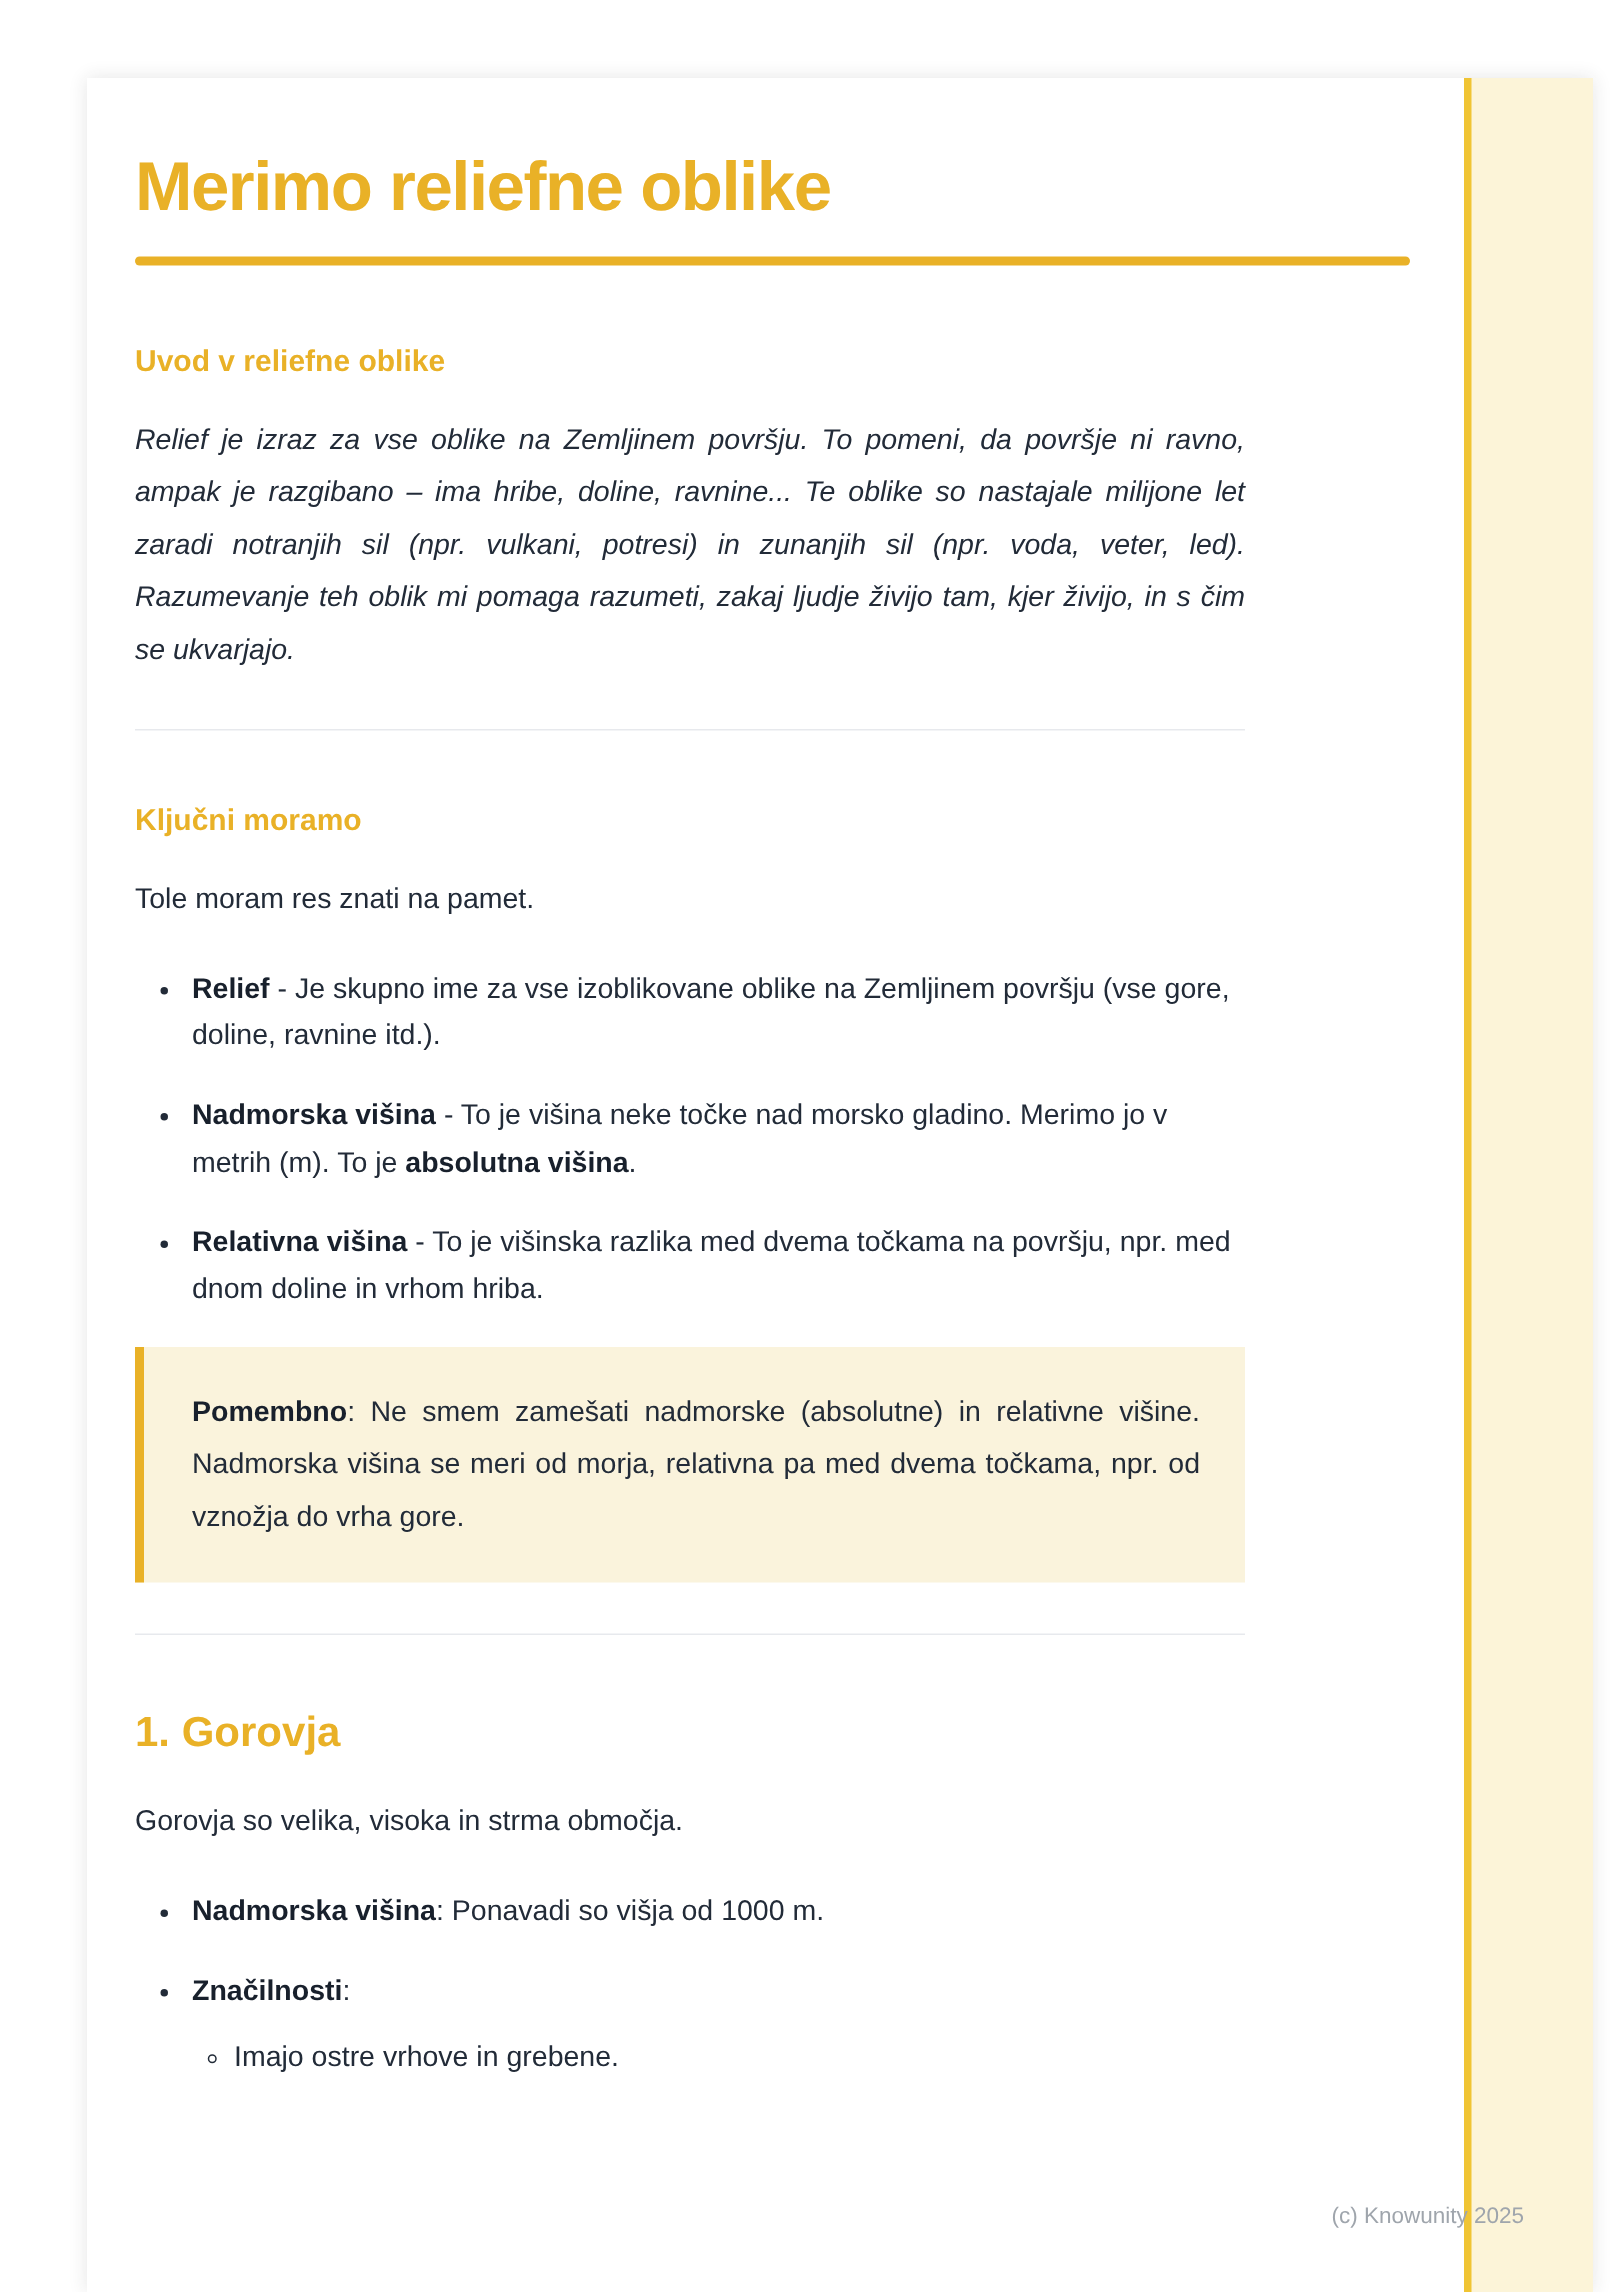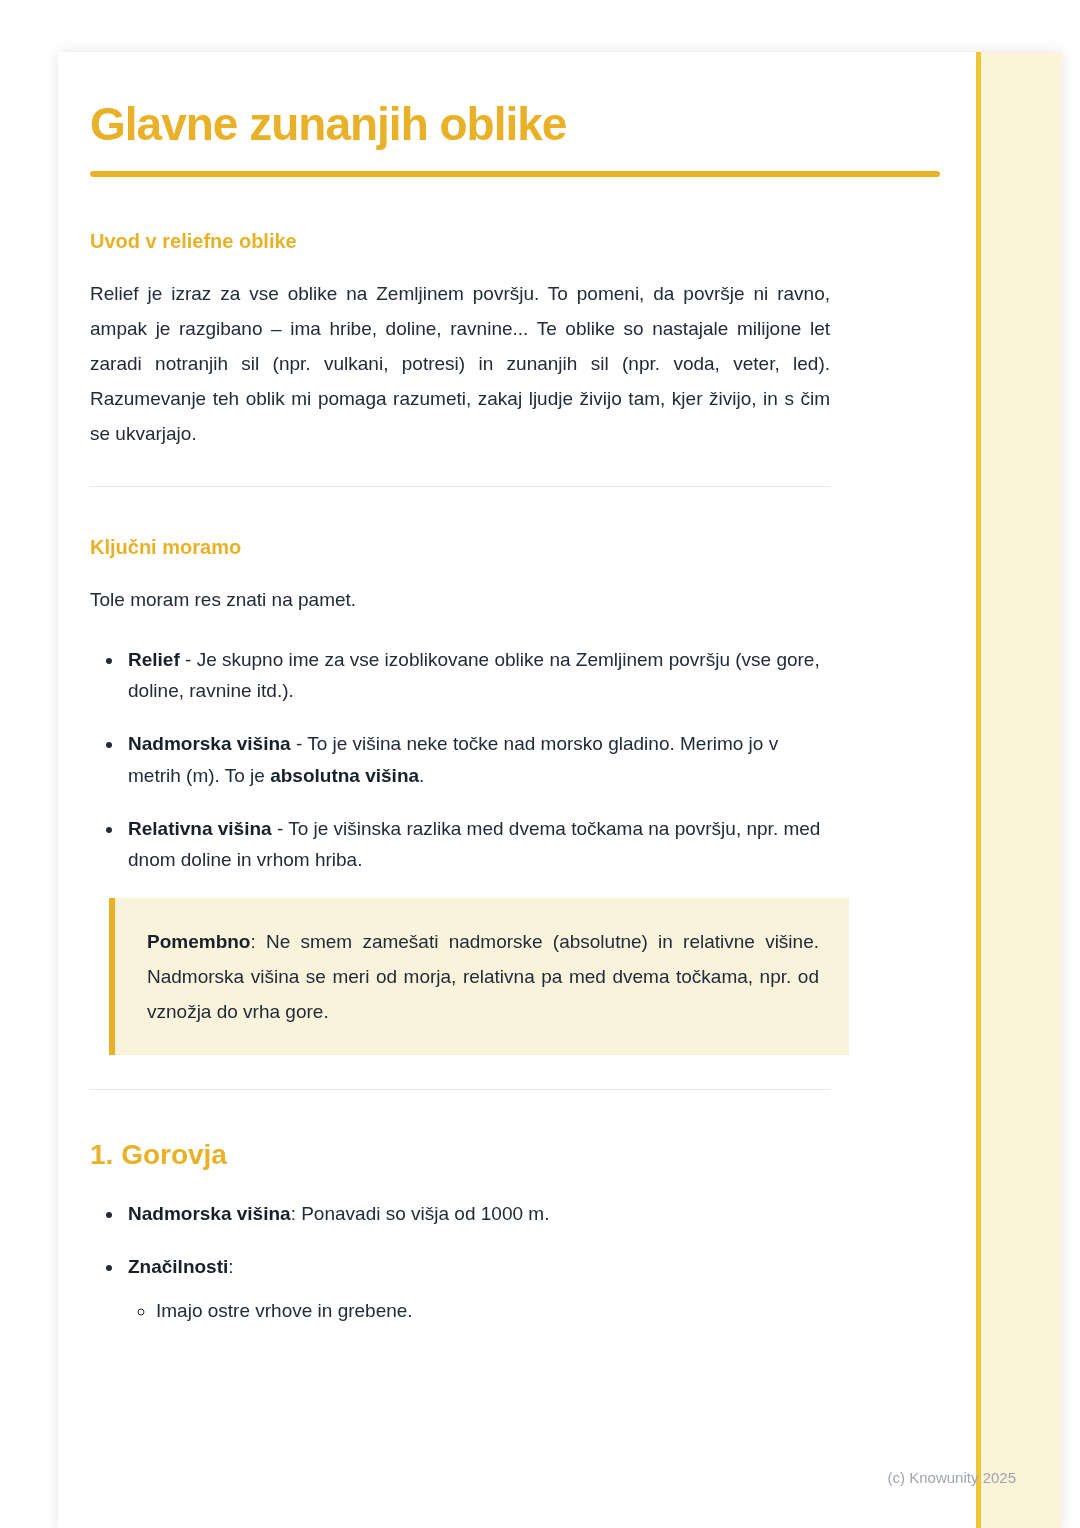--- a/index.html
+++ b/index.html
@@ -57,21 +57,21 @@
     font-weight: 700;
     color: #E9B127;
     margin: 42px 0 26px 0;
   }
   p.body {
     width: 740px;
     font-size: 19px;
     line-height: 1.84;
     color: #222B38;
   }
-  p.justify { text-align: justify; }
+  p.justify { text-align: justify; font-style: italic; }
   .divider {
     width: 740px;
     border-top: 1px solid #E7E9ED;
     margin: 34px 0 48px 0;
   }
   ul.bullets {
     width: 740px;
     margin-top: 26px;
     padding-left: 34px;
     list-style: disc;
@@ -97,40 +97,39 @@
   .callout {
     width: 740px;
     background: #FAF3DC;
     border-left: 6px solid #E9B127;
     padding: 26px 30px 26px 32px;
     margin-top: 20px;
     font-size: 19px;
     line-height: 1.85;
     color: #222B38;
     text-align: justify;
-    margin-left: 19px;
   }
   .footer {
     position: absolute;
     right: 46px; bottom: 42px;
     font-size: 15px;
     color: #9FA5AC;
     z-index: 2;
     margin-top: 11px;
   }
 </style>
 </head>
 <body>
 
 <div class="card">
   <div class="side-strip"></div>
 
   <div class="content">
 
-    <h1 class="title">Glavne zunanjih oblike</h1>
+    <h1 class="title">Merimo reliefne oblike</h1>
     <div class="title-rule"></div>
 
     <section>
       <h2 class="section-heading">Uvod v reliefne oblike</h2>
       <p class="body justify">Relief je izraz za vse oblike na Zemljinem površju. To pomeni, da površje ni ravno, ampak je razgibano – ima hribe, doline, ravnine... Te oblike so nastajale milijone let zaradi notranjih sil (npr. vulkani, potresi) in zunanjih sil (npr. voda, veter, led). Razumevanje teh oblik mi pomaga razumeti, zakaj ljudje živijo tam, kjer živijo, in s čim se ukvarjajo.</p>
     </section>
 
     <div class="divider"></div>
 
     <section>
@@ -142,20 +141,21 @@
         <li><strong>Relativna višina</strong><span> - To je višinska razlika med dvema točkama na površju, npr. med dnom doline in vrhom hriba.</span></li>
       </ul>
       <div class="callout"><strong>Pomembno</strong><span>: Ne smem zamešati nadmorske (absolutne) in relativne višine. Nadmorska višina se meri od morja, relativna pa med dvema točkama, npr. od vznožja do vrha gore.</span></div>
     </section>
 
     <div class="divider"></div>
 
     <section>
 
       <h3 class="sub-heading">1. Gorovja</h3>
+      <p class="body">Gorovja so velika, visoka in strma območja.</p>
       <ul class="bullets">
         <li><strong>Nadmorska višina</strong><span>: Ponavadi so višja od 1000 m.</span></li>
         <li>
           <span><strong>Značilnosti</strong><span>:</span></span>
           <ul class="sub-bullets">
             <li>Imajo ostre vrhove in grebene.</li>
           </ul>
         </li>
       </ul>
     </section>

